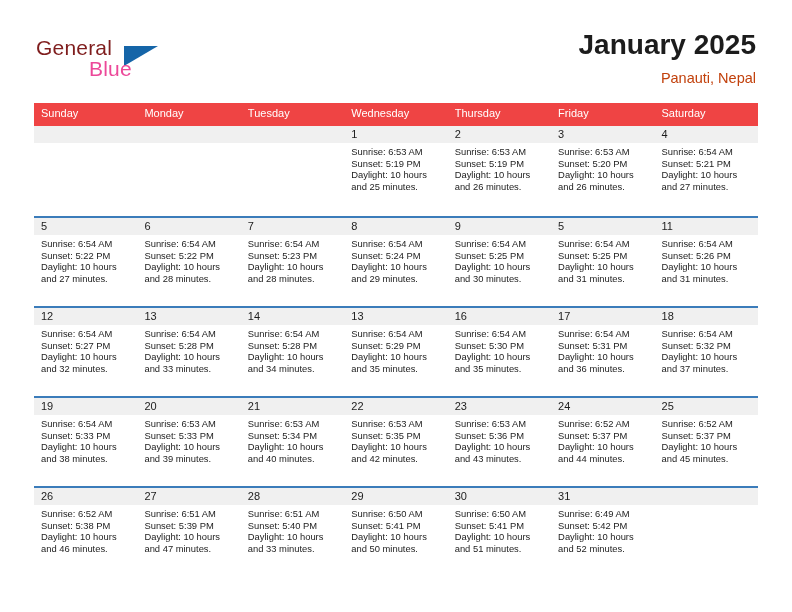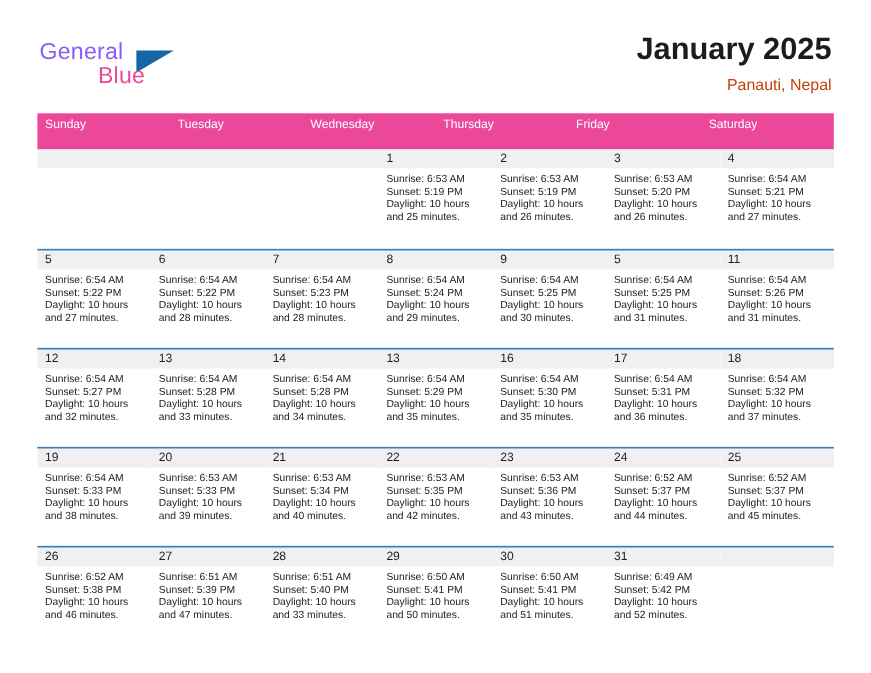--- a/index.html
+++ b/index.html
@@ -35,21 +35,21 @@
     top: 36px;
     width: 240px;
     height: 56px;
   }
   .brand-general {
     position: absolute;
     left: 0;
     top: 0;
     font-size: 21px;
     letter-spacing: 0.2px;
-    color: #8b5cf6;
+    color: #7f1d1d;
     font-family: "Liberation Sans", sans-serif;
   }
   .brand-blue {
     position: absolute;
     left: 53px;
     top: 21px;
     font-size: 21px;
     letter-spacing: 0.2px;
     color: #ec4899;
     font-family: "Liberation Sans", sans-serif;
@@ -88,22 +88,22 @@
   
   .calendar {
     position: absolute;
     left: 34px;
     top: 103px;
     width: 724px;
   }
   .dow-row {
     display: flex;
     width: 724px;
-    height: 33px;
-    background: #ec4899;
+    height: 23px;
+    background: #ef4444;
   }
   .dow {
     flex: 1 1 0;
     color: #ffffff;
     font-size: 11px;
     line-height: 21px;
     padding-left: 7px;
     box-sizing: border-box;
     white-space: nowrap;
   }
@@ -163,20 +163,21 @@
     <div class="title-block">
       <div class="cal-title">January 2025</div>
       <div class="cal-subtitle">Panauti, Nepal</div>
     </div>
 
   </div>
 
   <div class="calendar">
     <div class="dow-row" id="dow-row">
         <div class="dow">Sunday</div>
+        <div class="dow">Monday</div>
         <div class="dow">Tuesday</div>
         <div class="dow">Wednesday</div>
         <div class="dow">Thursday</div>
         <div class="dow">Friday</div>
         <div class="dow">Saturday</div>
       </div>
     <div id="weeks-container">
         <div class="week">
           <div class="day empty">
             <div class="day-num"></div>

